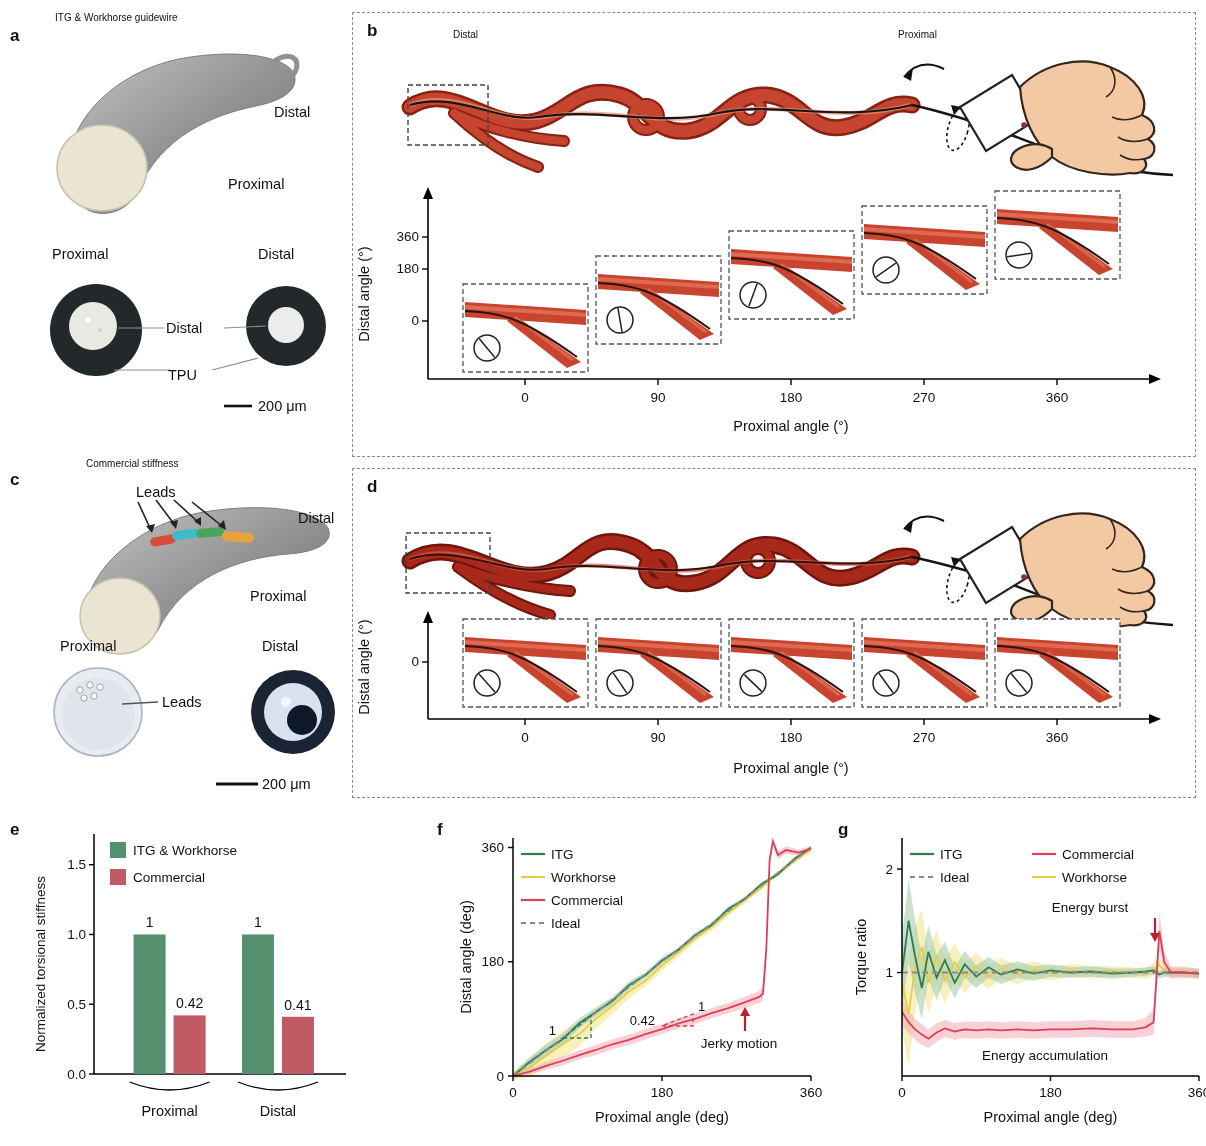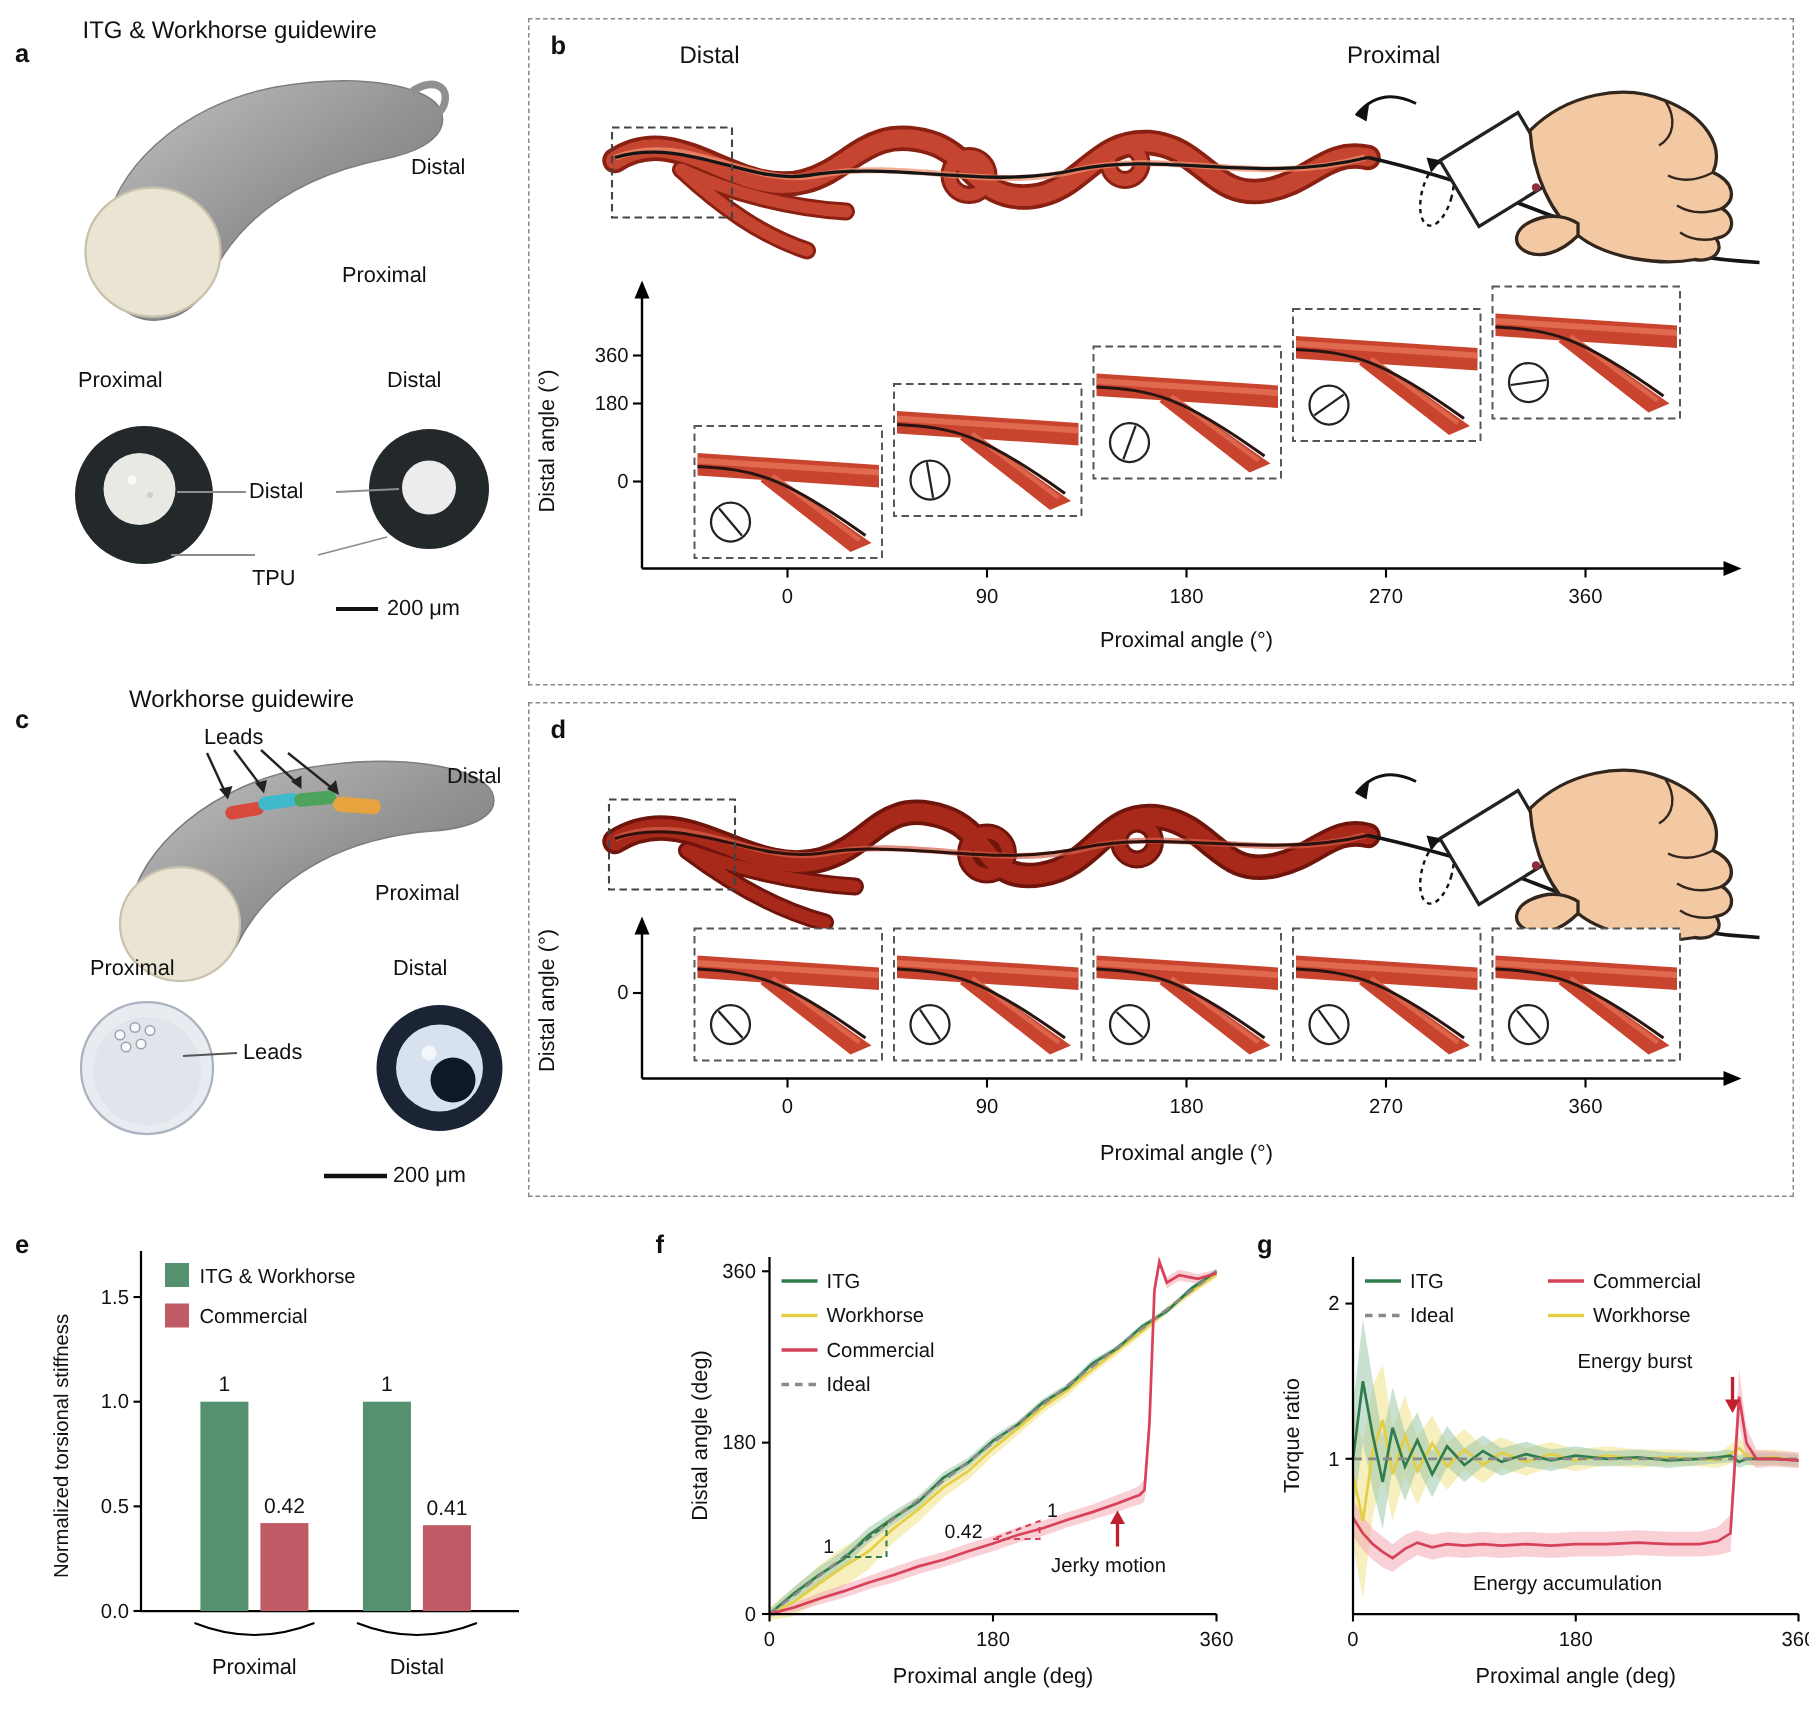--- a/index.html
+++ b/index.html
@@ -1,21 +1,21 @@
 <!DOCTYPE html>
 <html><head>
 <meta charset="utf-8">
 <style>
   *{margin:0;padding:0;box-sizing:border-box}
   body{background:#fff}
   .page{position:relative;width:1206px;height:1146px;background:#fff;
         font-family:"Liberation Sans","DejaVu Sans",sans-serif;color:#111;overflow:hidden}
   .abs{position:absolute;white-space:nowrap}
   .plabel{font-weight:700;font-size:17px}
-  .t16{font-size:16px}
+  .t16{font-size:10px}
   .lab{font-size:14.5px}
   .frame{position:absolute;border:1.6px dashed #8a8a8a;background:#fff}
   svg.g{position:absolute;overflow:visible}
   svg text{font-family:"Liberation Sans","DejaVu Sans",sans-serif;fill:#111}
   .overlay{pointer-events:none}
 </style>
 </head>
 <body>
 
 <svg class="g" style="left:0;top:0;width:0;height:0" aria-hidden="true">
@@ -66,21 +66,21 @@
     <circle cx="75" cy="58" r="24" fill="#e9e9e4"></circle>
     <circle cx="70" cy="52" r="3" fill="#fff" opacity=".8"></circle>
       <circle cx="82" cy="62" r="2" fill="#cfcfc8"></circle>
     <circle cx="268" cy="58" r="40" fill="#23282b"></circle>
     <circle cx="268" cy="57" r="18" fill="#ececec"></circle>
     <path d="M100,60 L146,60 M206,60 L248,58" stroke="#8d8d8d" stroke-width="1.2"></path>
     <path d="M96,102 L152,102 M194,102 L240,90" stroke="#8d8d8d" stroke-width="1.2"></path>
     <path d="M206,138 L234,138" stroke="#111" stroke-width="2.6"></path>
   </svg>
   <span class="abs lab" style="left:166px;top:320px">Distal</span>
-  <span class="abs lab" style="left:168px;top:378px">TPU</span>
+  <span class="abs lab" style="left:168px;top:367px">TPU</span>
   <span class="abs lab" style="left:258px;top:398px">200 μm</span>
 
   <div class="frame" style="left:352px;top:12px;width:844px;height:445px">
     <span class="abs plabel" style="left:14px;top:8px">b</span>
     <span class="abs t16" style="left:100px;top:16px">Distal</span>
     <span class="abs t16" style="left:545px;top:16px">Proximal</span>
 
     <svg class="g" style="left:45px;top:30px" width="790" height="160">
       <g>
         <path d="M12,64 C55,36 92,90 138,78 C170,70 180,40 222,52 C250,60 254,92 290,88 C324,84 332,50 368,52 C404,55 410,90 446,84 C476,79 486,56 514,62" fill="none" stroke="#8a2012" stroke-width="17" stroke-linecap="round"></path>
@@ -164,21 +164,21 @@
           <use href="#vessel-inset"></use>
         <g transform="translate(24,64)">
             <circle r="13" fill="#fff" stroke="#222" stroke-width="1.5"></circle>
             <line x1="-12" y1="0" x2="12" y2="0" stroke="#222" stroke-width="1.5" transform="rotate(172)"></line>
           </g>
       </g>
     </svg>
   </div>
 
   <span class="abs plabel" style="left:10px;top:470px">c</span>
-  <span class="abs t16" style="left:86px;top:458px">Workhorse guidewire</span>
+  <span class="abs t16" style="left:86px;top:458px">Commercial stiffness</span>
   <span class="abs lab" style="left:136px;top:484px">Leads</span>
 
   <svg class="g" style="left:52px;top:478px" width="300" height="188">
     <path d="M34,130 C40,86 92,44 152,34 C212,24 266,32 276,50 C282,64 266,74 236,76 C186,80 132,100 106,152 C94,172 64,178 48,164 C34,152 28,148 34,130 Z" fill="url(#gwgray)" stroke="#7d7d7d" stroke-width="1"></path>
     <ellipse cx="68" cy="138" rx="40" ry="38" fill="#EAE4D3" stroke="#c8c1ad" stroke-width="1.5"></ellipse>
     <rect x="98" y="58" width="26" height="9" rx="4.5" fill="#d84b3c" transform="rotate(-10 111 62)"></rect>
     <rect x="120" y="52" width="27" height="9" rx="4.5" fill="#3fb9cc" transform="rotate(-8 133 56)"></rect>
     <rect x="144" y="50" width="28" height="9" rx="4.5" fill="#4ca45c" transform="rotate(-5 158 54)"></rect>
     <rect x="170" y="54" width="32" height="10" rx="5" fill="#e7a43e" transform="rotate(4 186 59)"></rect>
     <g stroke="#222" stroke-width="1.6">

